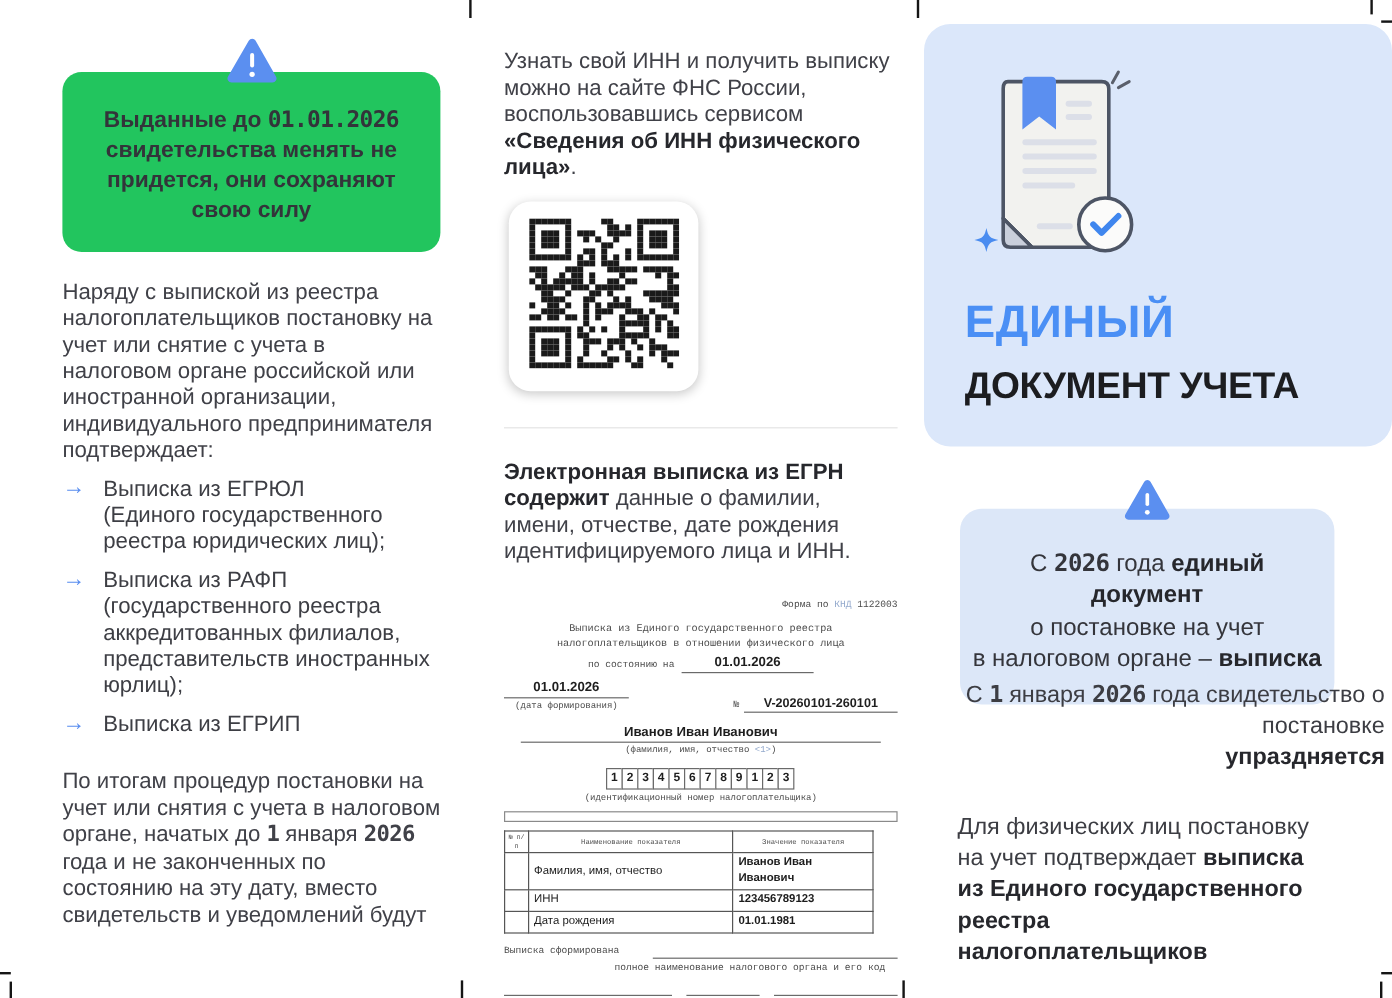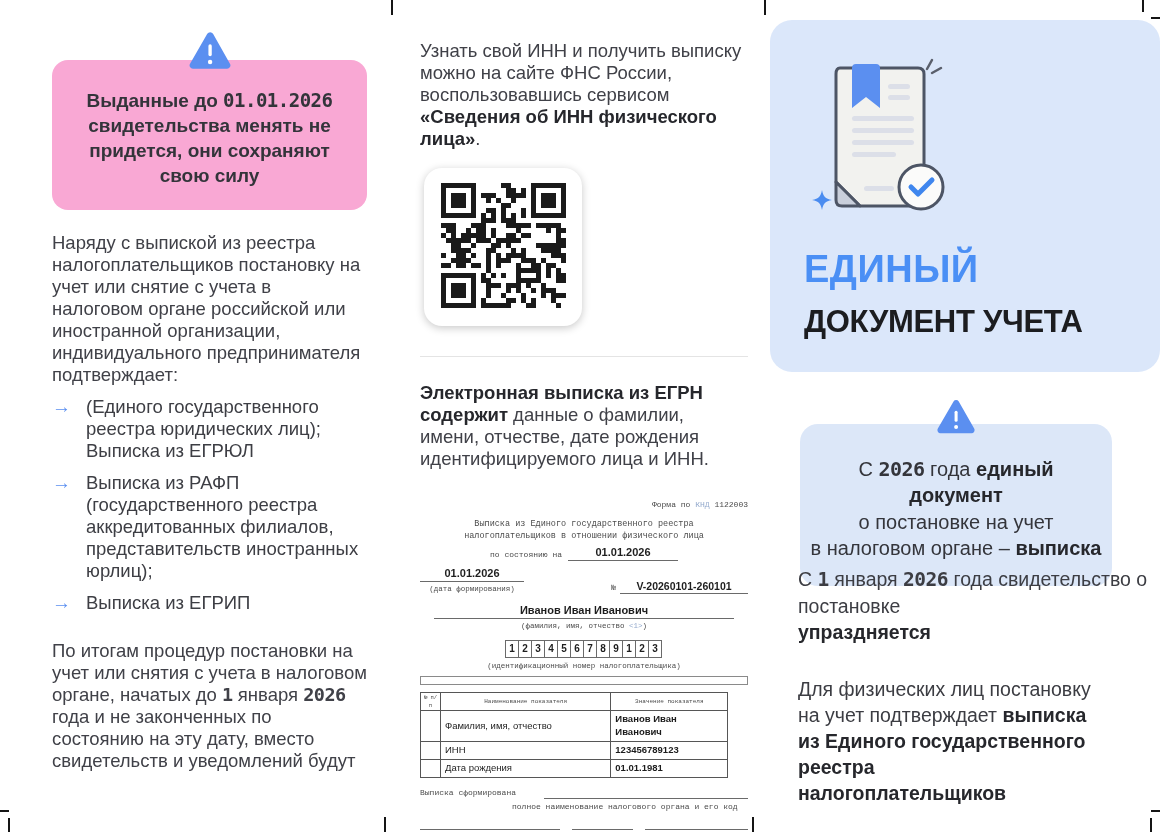--- a/index.html
+++ b/index.html
@@ -9,21 +9,21 @@
 
   
   .body{font-size:18.5px;line-height:22px;color:#404148;margin:0;}
   .b{font-weight:bold;color:#26272c;}
   .dg{font-family:"DejaVu Sans Mono","Liberation Mono",monospace;font-weight:700;letter-spacing:-0.5px;}
 
   
   .col1{position:absolute;left:52px;top:30px;width:315px;}
   .warnwrap{position:relative;padding-top:30px;}
   .tri{position:absolute;left:50%;transform:translateX(-50%);top:0;z-index:2;line-height:0;}
-  .bluebox{background:#f9a8d4;border-radius:16px;padding:28px 20px 22px;text-align:center;
+  .bluebox{background:#22c55e;border-radius:16px;padding:28px 20px 22px;text-align:center;
            font-weight:bold;font-size:19px;line-height:1.32;color:#33343a;}
   .intro{margin-top:22px;}
   .bullets{margin-top:8px;}
   .bullet{display:flex;margin-top:10px;}
   .arr{color:#5b8ff0;font-size:19px;width:34px;flex:none;line-height:22px;}
   .btxt{font-size:18.5px;line-height:22px;}
   .bline{display:block;}
   .outro{margin-top:26px;}
 
   
@@ -70,21 +70,21 @@
 
   
   .panel{position:absolute;left:770px;top:20px;right:0;height:352px;background:#dbe7fa;border-radius:22px;}
   .illus{position:absolute;left:38px;top:34px;line-height:0;}
   .rtitle1{position:absolute;left:34px;top:228px;font-size:38px;font-weight:800;color:#4a8ff5;letter-spacing:.5px;text-align:right;}
   .rtitle2{position:absolute;left:34px;top:284px;font-size:31px;font-weight:800;color:#1c1d20;letter-spacing:-0.3px;}
   .wb{position:absolute;left:800px;top:424px;width:312px;box-sizing:border-box;background:#dce7f8;border-radius:18px;
       padding:32px 10px 24px;text-align:center;font-size:20px;line-height:1.32;color:#34353b;}
   .wb .tri2{position:absolute;left:50%;transform:translateX(-50%);top:-26px;line-height:0;}
   .rp{position:absolute;left:798px;width:356px;font-size:19.5px;line-height:26px;color:#3c3d43;}
-  .rp1{top:566px;}
+  .rp1{top:566px;text-align:right;}
   .rp2{top:676px;}
 </style>
 </head>
 <body>
 
 <div class="page">
 
   <div class="cm" style="left:391px;top:0;width:2px;height:15px"></div>
   <div class="cm" style="left:764px;top:0;width:2px;height:15px"></div>
   <div class="cm" style="left:384px;top:817px;width:2px;height:15px"></div>
@@ -107,22 +107,22 @@
       </span>
       <div class="bluebox"><span>Выданные до </span><span class="dg">01.01.2026</span><span> свидетельства менять не придется, они сохраняют свою силу</span></div>
     </div>
 
     <p class="body intro">Наряду с выпиской из реестра налогоплательщиков постановку на учет или снятие с учета в налоговом органе российской или иностранной организации, индивидуального предпринимателя подтверждает:</p>
 
     <div class="bullets">
       <div class="bullet">
         <span class="arr">→</span>
         <span class="btxt">
+            <span class="bline">Выписка из ЕГРЮЛ</span>
             <span class="bline">(Единого государственного реестра юридических лиц);</span>
-            <span class="bline">Выписка из ЕГРЮЛ</span>
           </span>
       </div>
       <div class="bullet">
         <span class="arr">→</span>
         <span class="btxt">
             <span class="bline">Выписка из РАФП</span>
             <span class="bline">(государственного реестра аккредитованных филиалов, представительств иностранных юрлиц);</span>
           </span>
       </div>
       <div class="bullet">

